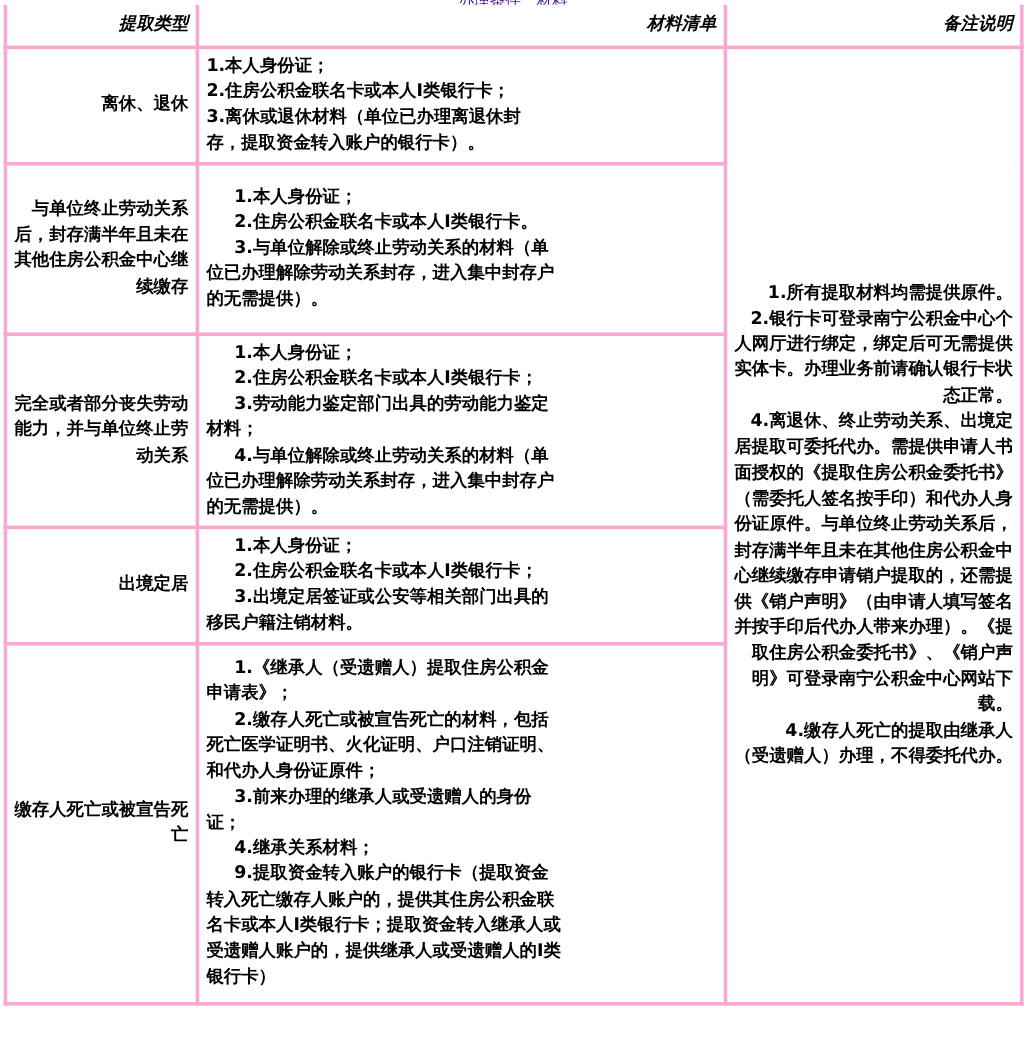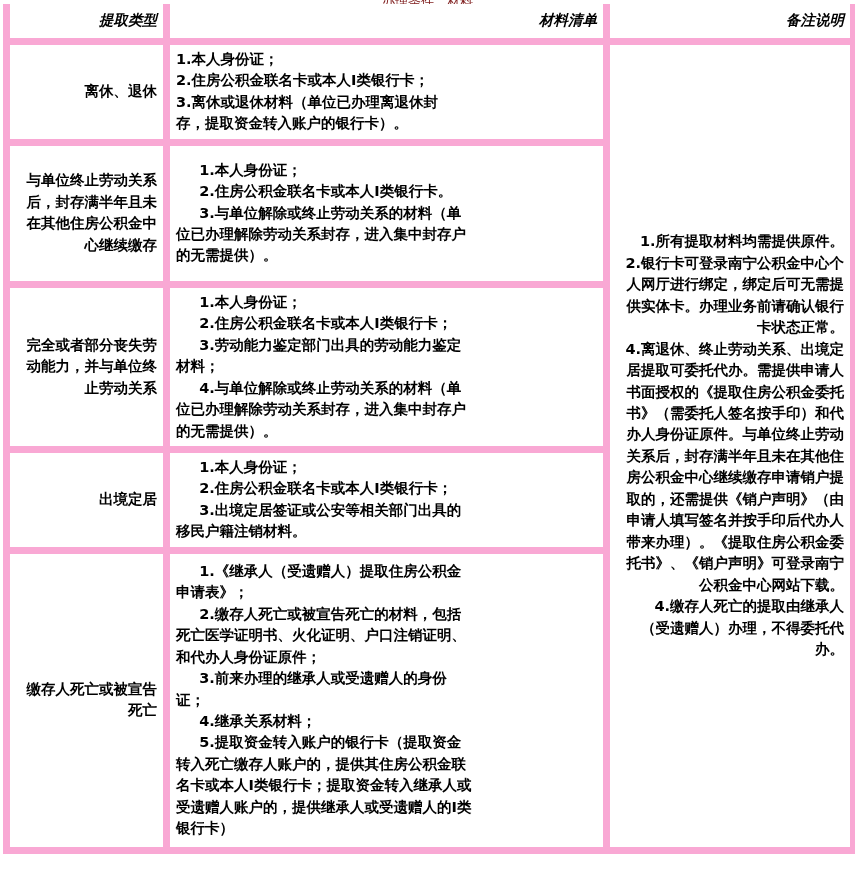--- a/index.html
+++ b/index.html
@@ -19,31 +19,31 @@
     width: 855px;
     height: 886px;
     box-sizing: border-box;
     padding: 0 3px;
   }
   .topclip {
     height: 4px;
     overflow: hidden;
     text-align: center;
     font-size: 13px;
-    color: #7f1d1d;
+    color: #4c1d95;
     line-height: 4px;
   }
   table.doc {
     border-collapse: collapse;
     width: 849px;
     table-layout: fixed;
     margin-top: 0;
   }
   table.doc td, table.doc th {
-    border: 7px solid #f9a8d4;
+    border: 3px solid #f9a8d4;
     vertical-align: middle;
     padding: 4px 6px;
     font-size: 14.5px;
     line-height: 1.48;
     font-weight: bold;
   }
   thead td {
     text-align: right;
     height: 26px;
     padding: 2px 4px;
@@ -183,21 +183,21 @@
         <td class="type">缴存人死亡或被宣告死亡</td>
         <td class="list">
           <p>1.《继承人（受遗赠人）提取住房公积金</p>
           <p class="noind">申请表》；</p>
           <p>2.缴存人死亡或被宣告死亡的材料，包括</p>
           <p class="noind">死亡医学证明书、火化证明、户口注销证明、</p>
           <p class="noind">和代办人身份证原件；</p>
           <p>3.前来办理的继承人或受遗赠人的身份</p>
           <p class="noind">证；</p>
           <p>4.继承关系材料；</p>
-          <p>5.提取资金转入账户的银行卡（提取资金</p>
+          <p>9.提取资金转入账户的银行卡（提取资金</p>
           <p class="noind">转入死亡缴存人账户的，提供其住房公积金联</p>
           <p class="noind">名卡或本人I类银行卡；提取资金转入继承人或</p>
           <p class="noind">受遗赠人账户的，提供继承人或受遗赠人的I类</p>
           <p class="noind">银行卡）</p>
         </td>
       </tr>
     </tbody>
   </table>
 </div>
 

